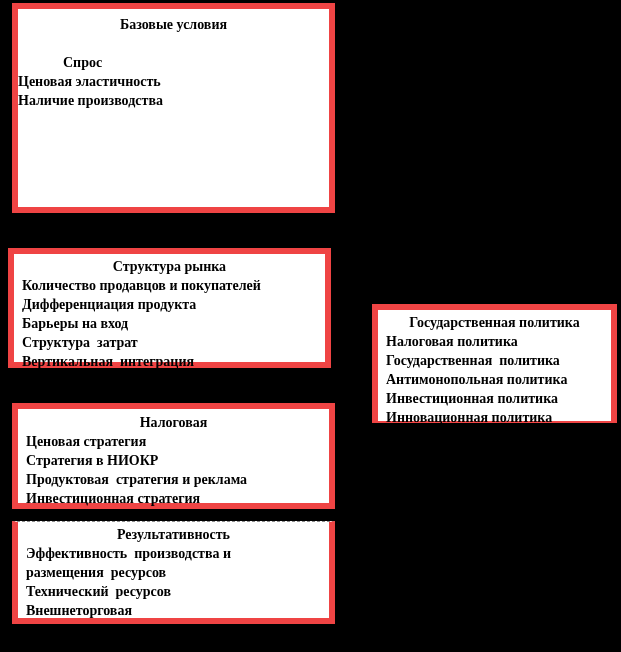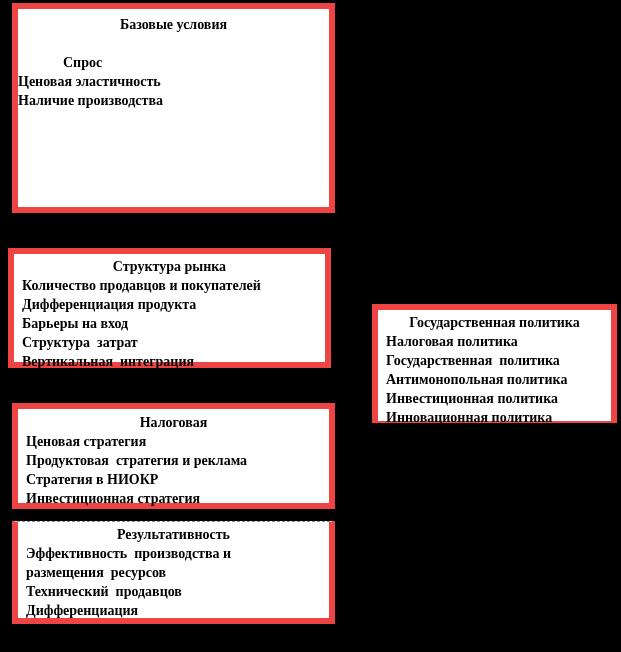--- a/index.html
+++ b/index.html
@@ -67,33 +67,33 @@
         <div class="line">Барьеры на вход</div>
         <div class="line">Структура  затрат</div>
         <div class="line">Вертикальная  интеграция</div>
       </div>
   </div>
 
   <div class="box" id="box-conduct">
     <div class="box-title">Налоговая</div>
     <div>
         <div class="line">Ценовая стратегия</div>
+        <div class="line">Стратегия в НИОКР</div>
         <div class="line">Продуктовая  стратегия и реклама</div>
-        <div class="line">Стратегия в НИОКР</div>
         <div class="line">Инвестиционная стратегия</div>
       </div>
   </div>
 
   <div class="box" id="box-performance">
     <div class="box-title">Результативность</div>
     <div>
         <div class="line">Эффективность  производства и</div>
         <div class="line">размещения  ресурсов</div>
-        <div class="line">Технический  продавцов</div>
-        <div class="line">Дифференциация</div>
+        <div class="line">Технический  ресурсов</div>
+        <div class="line">Внешнеторговая</div>
       </div>
   </div>
 
   <div class="box" id="box-policy">
     <div class="box-title">Государственная политика</div>
     <div>
         <div class="line">Налоговая политика</div>
         <div class="line">Государственная  политика</div>
         <div class="line">Антимонопольная политика</div>
         <div class="line">Инвестиционная политика</div>

